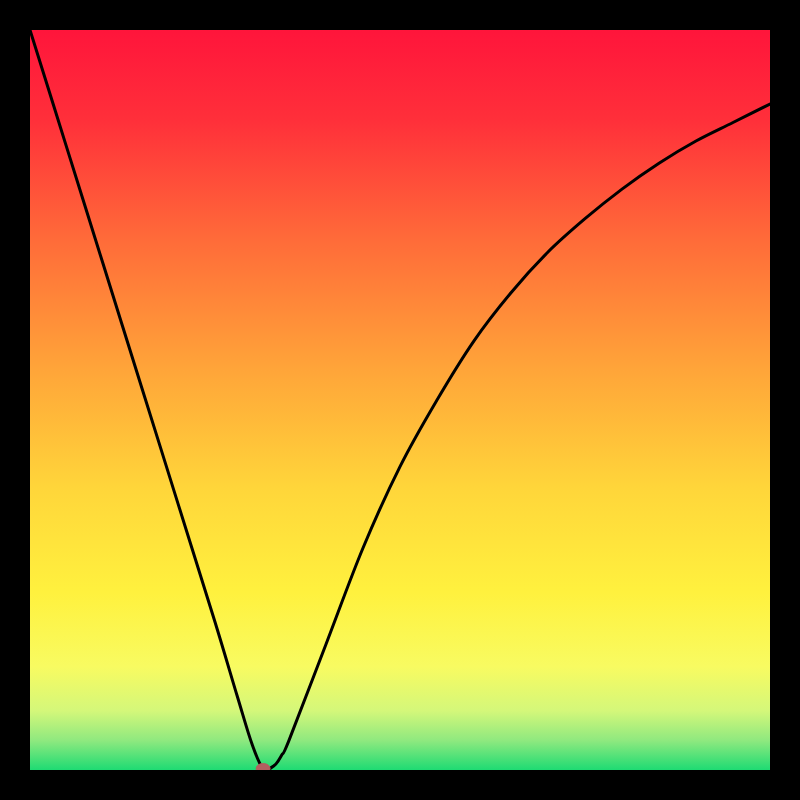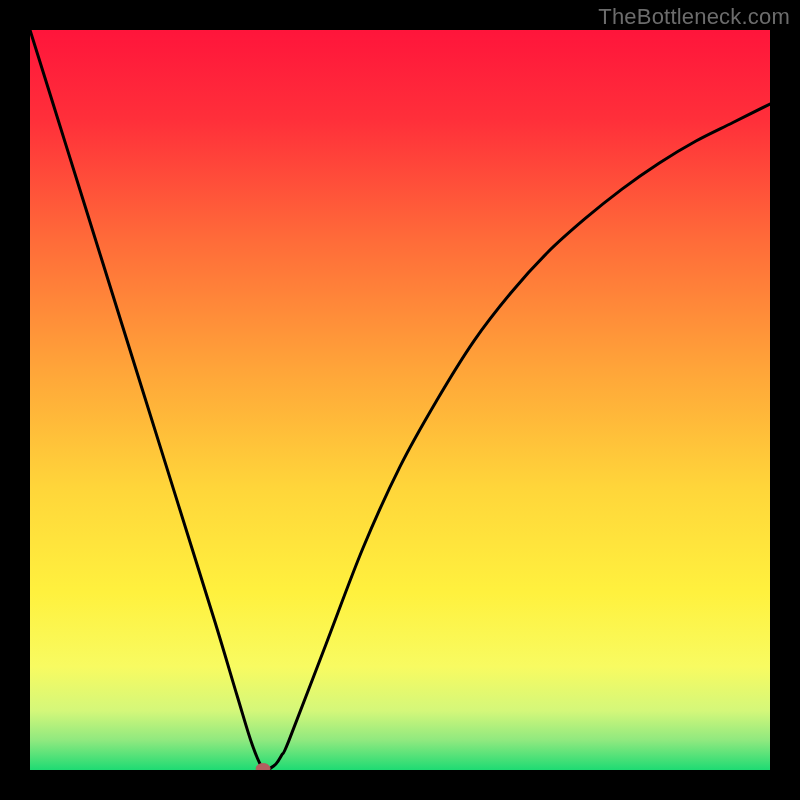--- a/index.html
+++ b/index.html
@@ -49,21 +49,20 @@
   }
   .marker {
     fill: #b36060;
     stroke: #b36060;
   }
 </style>
 </head>
 <body>
 <div class="stage">
 
-  <div class="watermark">TheBottleneck.com</div>
 
   <div class="plot-area">
     <svg viewBox="0 0 740 740" preserveAspectRatio="none">
       <defs>
         <linearGradient id="bg-grad" x1="0" y1="0" x2="0" y2="1">
           <stop offset="0%" stop-color="#ff153b"></stop>
           <stop offset="12%" stop-color="#ff2f3a"></stop>
           <stop offset="28%" stop-color="#ff6a39"></stop>
           <stop offset="45%" stop-color="#ffa239"></stop>
           <stop offset="62%" stop-color="#ffd63a"></stop>

